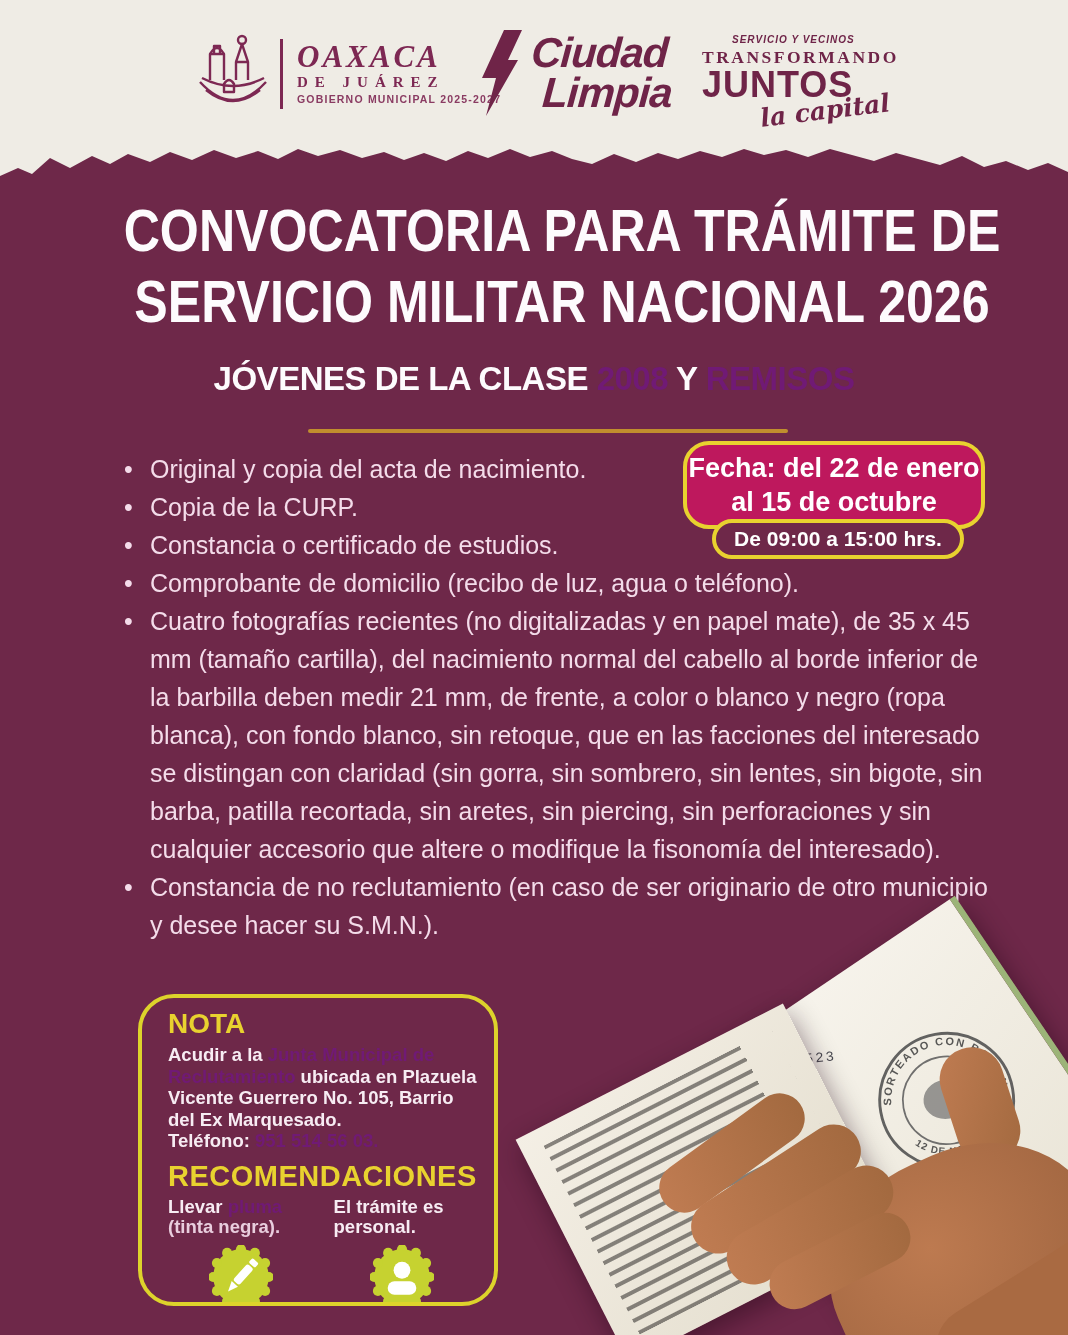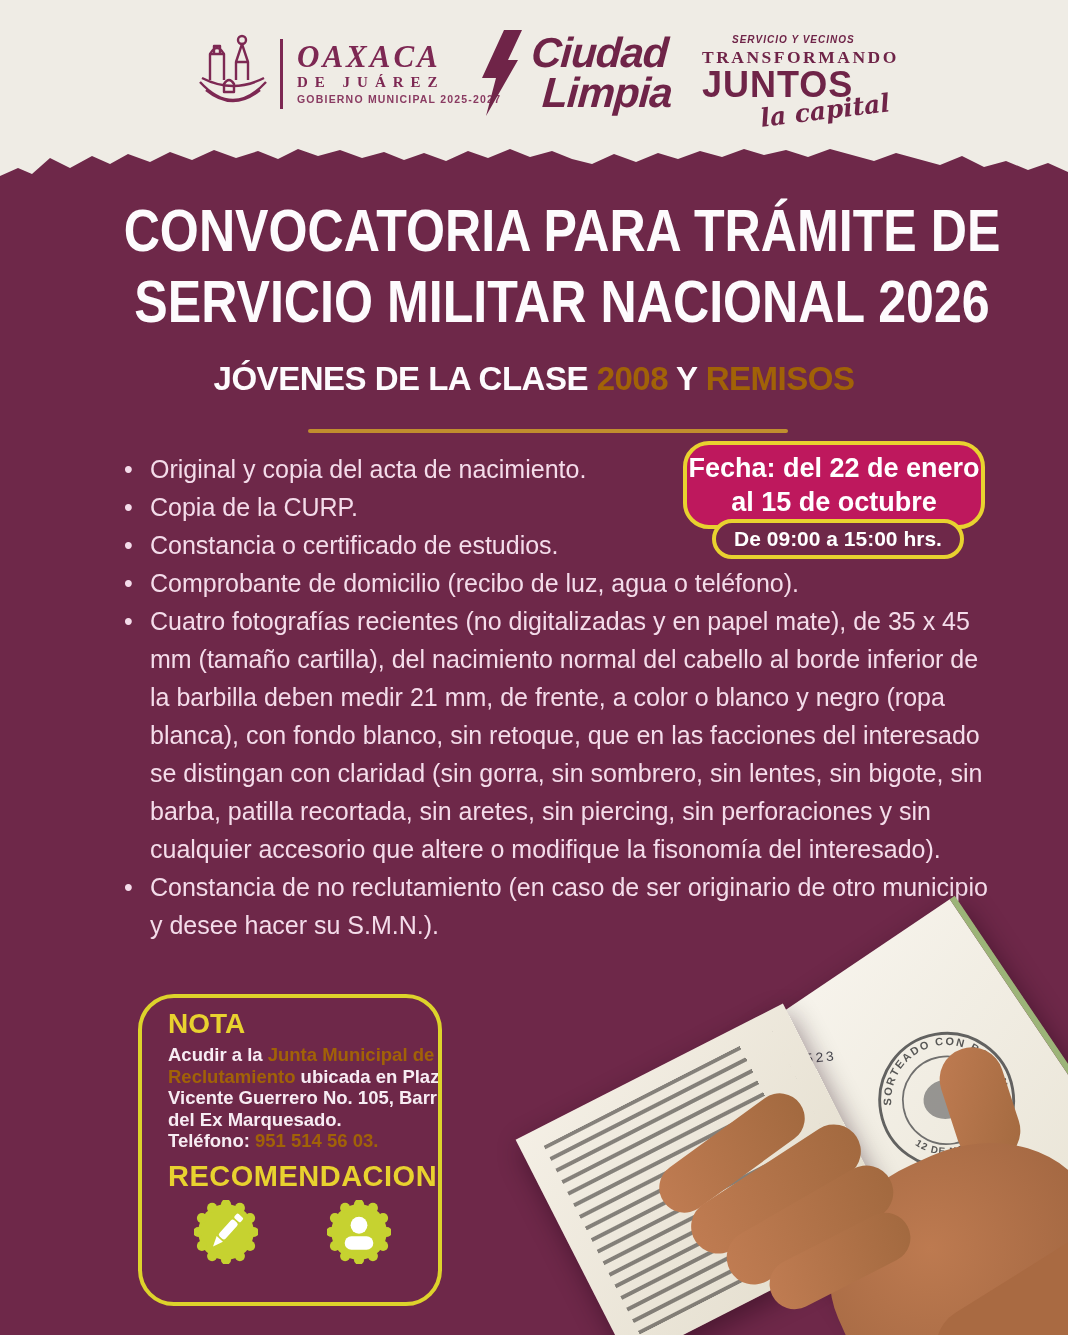--- a/index.html
+++ b/index.html
@@ -28,39 +28,39 @@
   
   .torn{position:absolute;top:146px;left:0;width:1068px;height:84px;}
   .maroon{position:absolute;top:228px;left:0;width:1068px;height:1107px;background:#6e2849;}
 
   .title{position:absolute;left:0;top:196px;width:1068px;text-align:center;color:#fdfbfd;
          font-weight:800;font-size:59px;line-height:71px;letter-spacing:0px;padding-left:28px;}
   .title .tline{display:block;transform:scaleX(.85);white-space:nowrap;}
 
   .subtitle{position:absolute;left:0;top:360px;width:1068px;text-align:center;
             font-weight:800;font-size:33px;color:#fdfbfd;letter-spacing:-.5px;}
-  .yellow{color:#a16207;}
+  .yellow{color:#701a75;}
   .divider{position:absolute;left:308px;top:429px;width:480px;height:4px;background:#c08e2e;border-radius:2px;}
 
   
   .reqs{position:absolute;left:150px;top:450px;width:845px;margin:0;padding:0;list-style:none;
         color:#f4dcea;font-size:25px;line-height:38px;}
   .reqs li{position:relative;}
   .reqs li::before{content:"•";position:absolute;left:-26px;color:#f4dcea;}
 
   
   .fecha{position:absolute;left:683px;top:441px;width:302px;height:88px;border:4px solid #e8d22f;
          border-radius:26px;box-sizing:border-box;display:flex;flex-direction:column;justify-content:center;
          text-align:center;color:#fff;font-weight:800;font-size:27px;line-height:34px;background:#be185d;}
   .hours{position:absolute;left:712px;top:519px;width:252px;height:40px;border:4px solid #e8d22f;
          border-radius:22px;box-sizing:border-box;display:flex;align-items:center;justify-content:center;
          color:#fff;font-weight:800;font-size:21px;background:#6e2849;}
 
   
-  .nota{position:absolute;left:138px;top:994px;width:304px;height:312px;border:4px solid #ddd32b;
+  .nota{position:absolute;left:138px;top:994px;width:360px;height:312px;border:4px solid #ddd32b;
         border-radius:36px;box-sizing:border-box;padding:10px 24px 8px 26px;overflow:hidden;}
   .nota-title{color:#e8d22f;font-weight:800;font-size:28px;line-height:32px;margin-bottom:4px;}
   .nota-body{color:#f7ecf3;font-weight:bold;font-size:18.5px;line-height:21.5px;width:312px;}
   .nota-tel{color:#f7ecf3;font-weight:bold;font-size:18.5px;line-height:22px;}
   .rec-title{color:#e8d22f;font-weight:800;font-size:29px;line-height:32px;margin-top:8px;margin-bottom:5px;letter-spacing:.5px;}
   .rec-row{display:flex;margin-top:2px;}
   .rec-col1{width:160px;}
   .rec-col2{width:150px;margin-left:20px;}
   .rec-line{color:#f7ecf3;font-weight:bold;font-size:18.5px;line-height:20px;}
   .rec-sub{color:#e9cede;font-weight:bold;font-size:18.5px;line-height:20px;}
@@ -170,20 +170,30 @@
     <div>al 15 de octubre</div>
   </div>
   <div class="hours">De 09:00 a 15:00 hrs.</div>
 
   <div class="nota">
     <div class="nota-title">NOTA</div>
     <div class="nota-body"><span>Acudir a la </span><span class="yellow">Junta Municipal de Reclutamiento</span><span> ubicada en Plazuela Vicente Guerrero No. 105, Barrio del Ex Marquesado.</span></div>
     <div class="nota-tel"><span>Teléfono: </span><span class="yellow">951 514 56 03.</span></div>
 
     <div class="rec-title">RECOMENDACIONES</div>
+    <div class="rec-row">
+      <div class="rec-col1">
+        <div class="rec-line"><span>Llevar </span><span class="yellow">pluma</span></div>
+        <div class="rec-sub">(tinta negra).</div>
+      </div>
+      <div class="rec-col2">
+        <div class="rec-line">El trámite es</div>
+        <div class="rec-line yellow">personal.</div>
+      </div>
+    </div>
 
     <div class="badge-row">
       <div class="badge-wrap1">
         <svg class="badge" viewBox="0 0 76 76">
           <g fill="#c6d230">
             <circle cx="38" cy="38" r="33"></circle>
             <circle cx="71" cy="38" r="6"></circle>
               <circle cx="66.6" cy="54.5" r="6"></circle>
               <circle cx="54.5" cy="66.6" r="6"></circle>
             <circle cx="38" cy="71" r="6"></circle>

